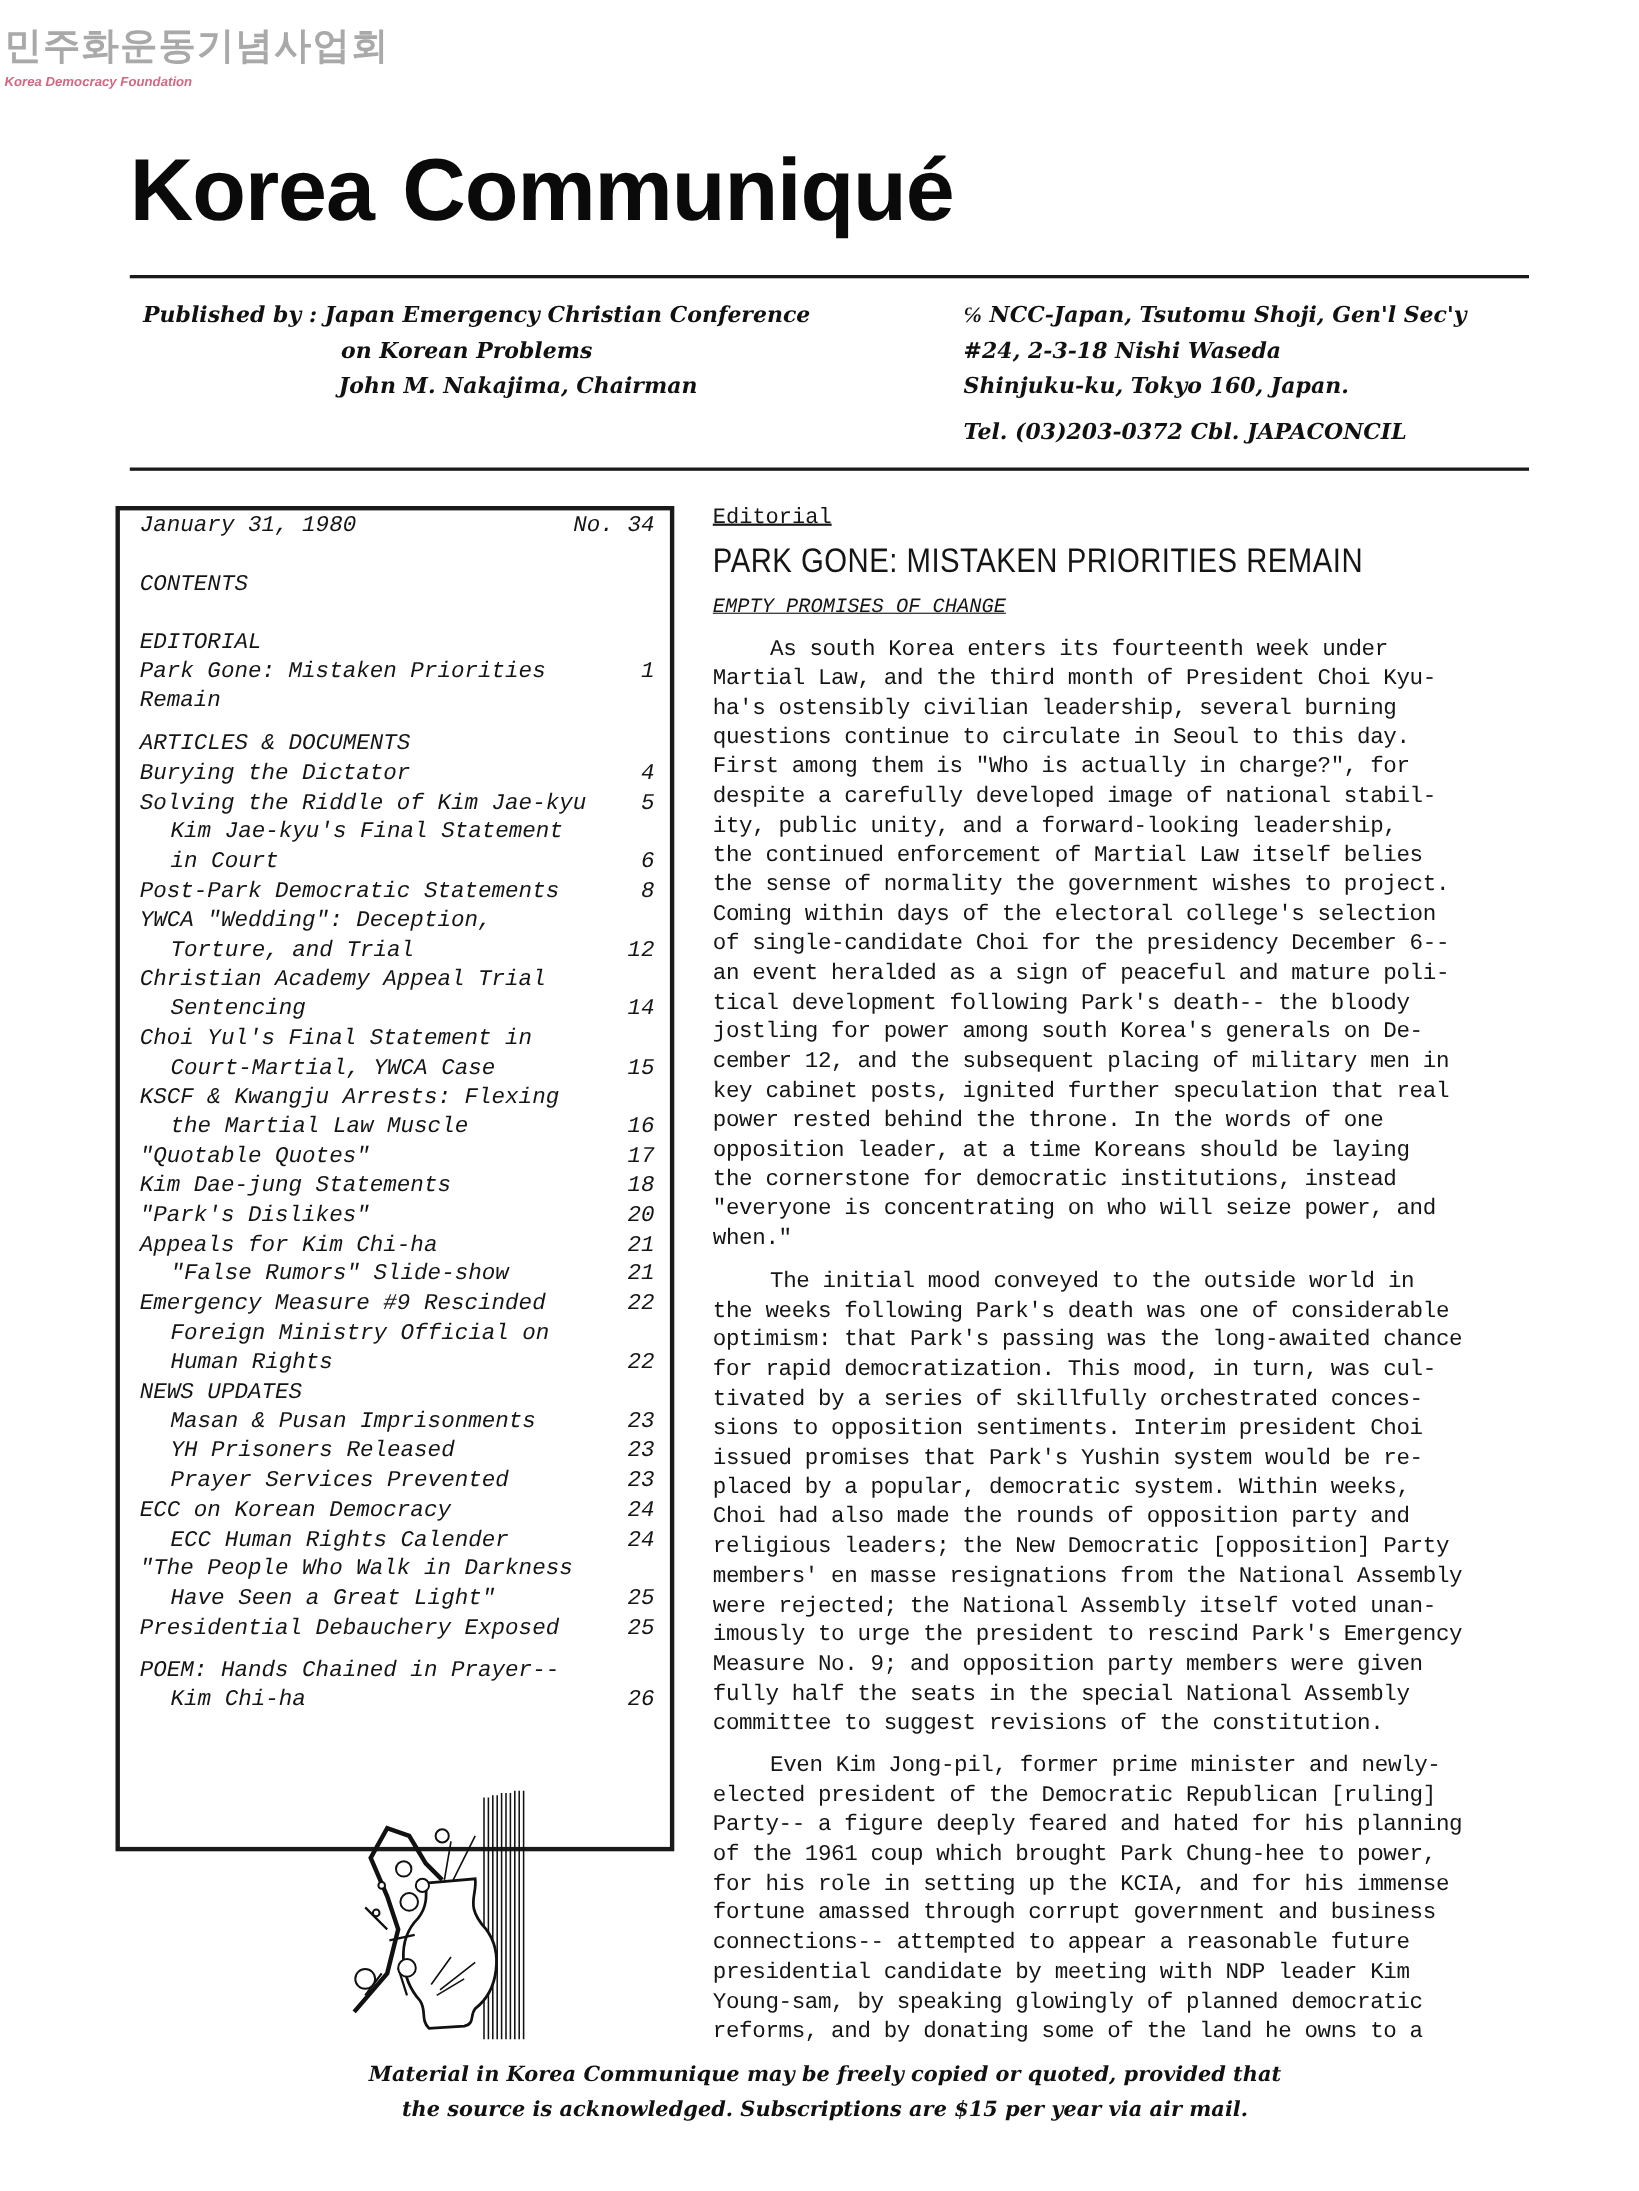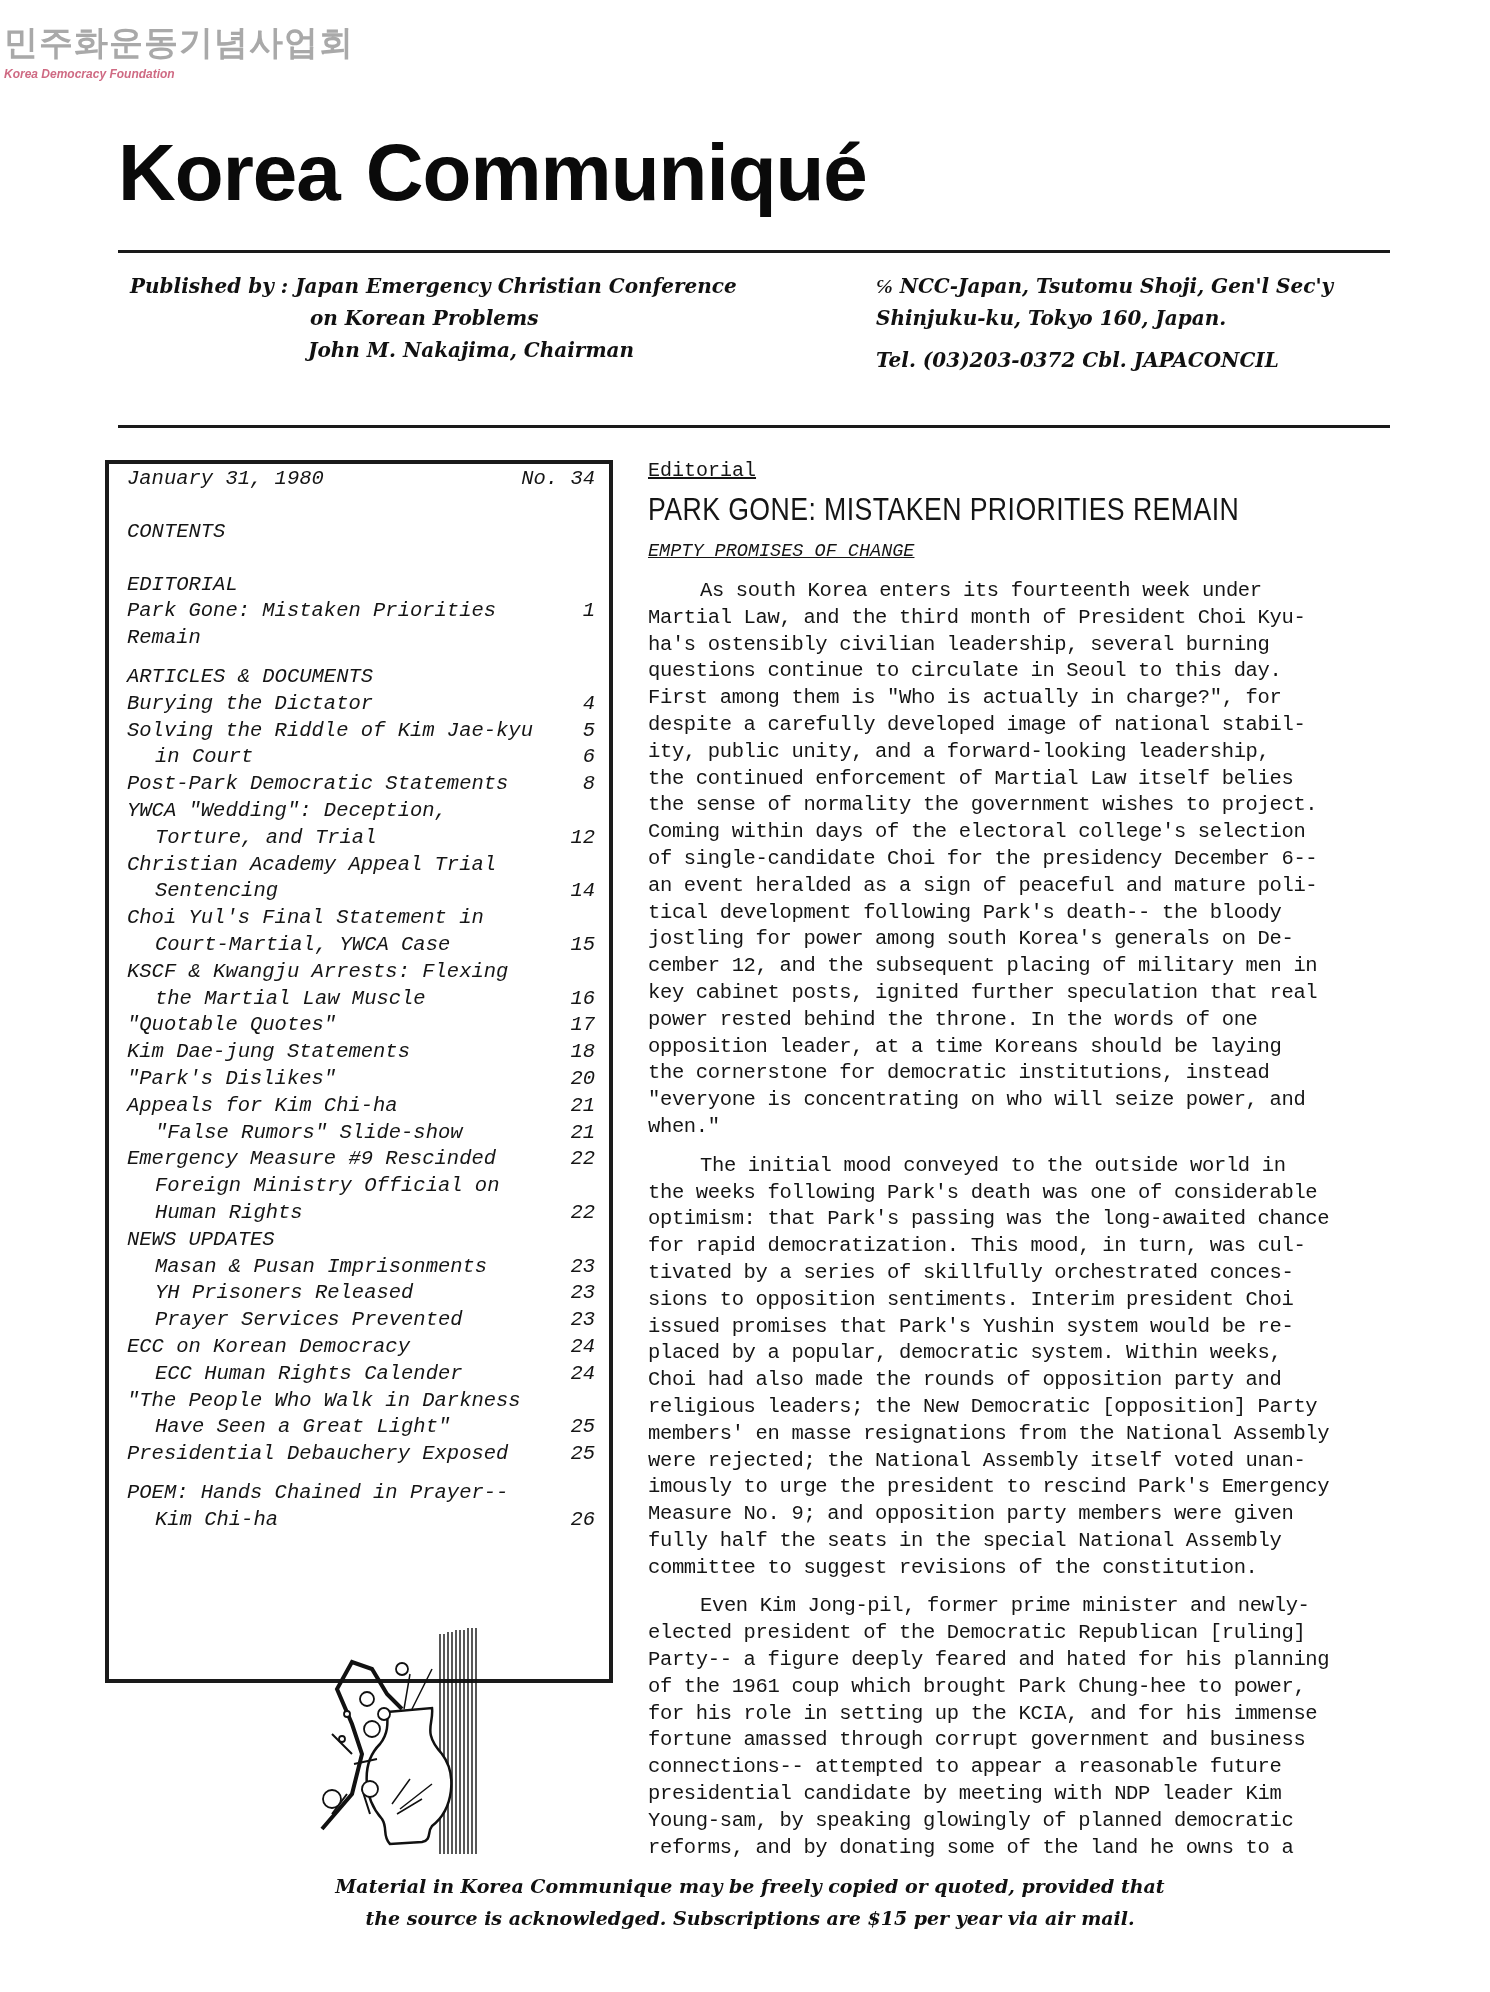--- a/index.html
+++ b/index.html
@@ -57,20 +57,21 @@
 <div class="rule top"></div>
 
 <div class="pub pub-left">
   <div>Published by : Japan Emergency Christian Conference</div>
   <div class="indent">on Korean Problems</div>
   <div class="indent2">John M. Nakajima, Chairman</div>
 </div>
 
 <div class="pub pub-right">
   <div>℅ NCC-Japan, Tsutomu Shoji, Gen'l Sec'y</div>
+  <div>#24, 2-3-18 Nishi Waseda</div>
   <div>Shinjuku-ku, Tokyo 160, Japan.</div>
   <div class="tel">Tel. (03)203-0372  Cbl. JAPACONCIL</div>
 </div>
 
 <div class="rule bottom"></div>
 
 <div class="toc-box">
   <div class="toc">
     <div class="toc-line" style="margin-top:2px">
       <span>January 31, 1980</span>
@@ -82,20 +83,21 @@
     <div class="toc-head">EDITORIAL</div>
     <div id="toc-editorial">
         <div class="toc-line"><span class="txt">Park Gone: Mistaken Priorities</span><span class="pg">1</span></div>
         <div class="toc-line"><span class="txt">Remain</span><span class="pg"></span></div>
       </div>
     <div class="toc-gap-s"></div>
     <div class="toc-head">ARTICLES &amp; DOCUMENTS</div>
     <div id="toc-articles">
         <div class="toc-line"><span class="txt">Burying the Dictator</span><span class="pg">4</span></div>
         <div class="toc-line"><span class="txt">Solving the Riddle of Kim Jae-kyu</span><span class="pg">5</span></div>
+        <div class="toc-line sub"><span class="txt">Kim Jae-kyu's Final Statement</span><span class="pg"></span></div>
         <div class="toc-line sub"><span class="txt">in Court</span><span class="pg">6</span></div>
         <div class="toc-line"><span class="txt">Post-Park Democratic Statements</span><span class="pg">8</span></div>
         <div class="toc-line"><span class="txt">YWCA "Wedding": Deception,</span><span class="pg"></span></div>
         <div class="toc-line sub"><span class="txt">Torture, and Trial</span><span class="pg">12</span></div>
         <div class="toc-line"><span class="txt">Christian Academy Appeal Trial</span><span class="pg"></span></div>
         <div class="toc-line sub"><span class="txt">Sentencing</span><span class="pg">14</span></div>
         <div class="toc-line"><span class="txt">Choi Yul's Final Statement in</span><span class="pg"></span></div>
         <div class="toc-line sub"><span class="txt">Court-Martial, YWCA Case</span><span class="pg">15</span></div>
         <div class="toc-line"><span class="txt">KSCF &amp; Kwangju Arrests: Flexing</span><span class="pg"></span></div>
         <div class="toc-line sub"><span class="txt">the Martial Law Muscle</span><span class="pg">16</span></div>

